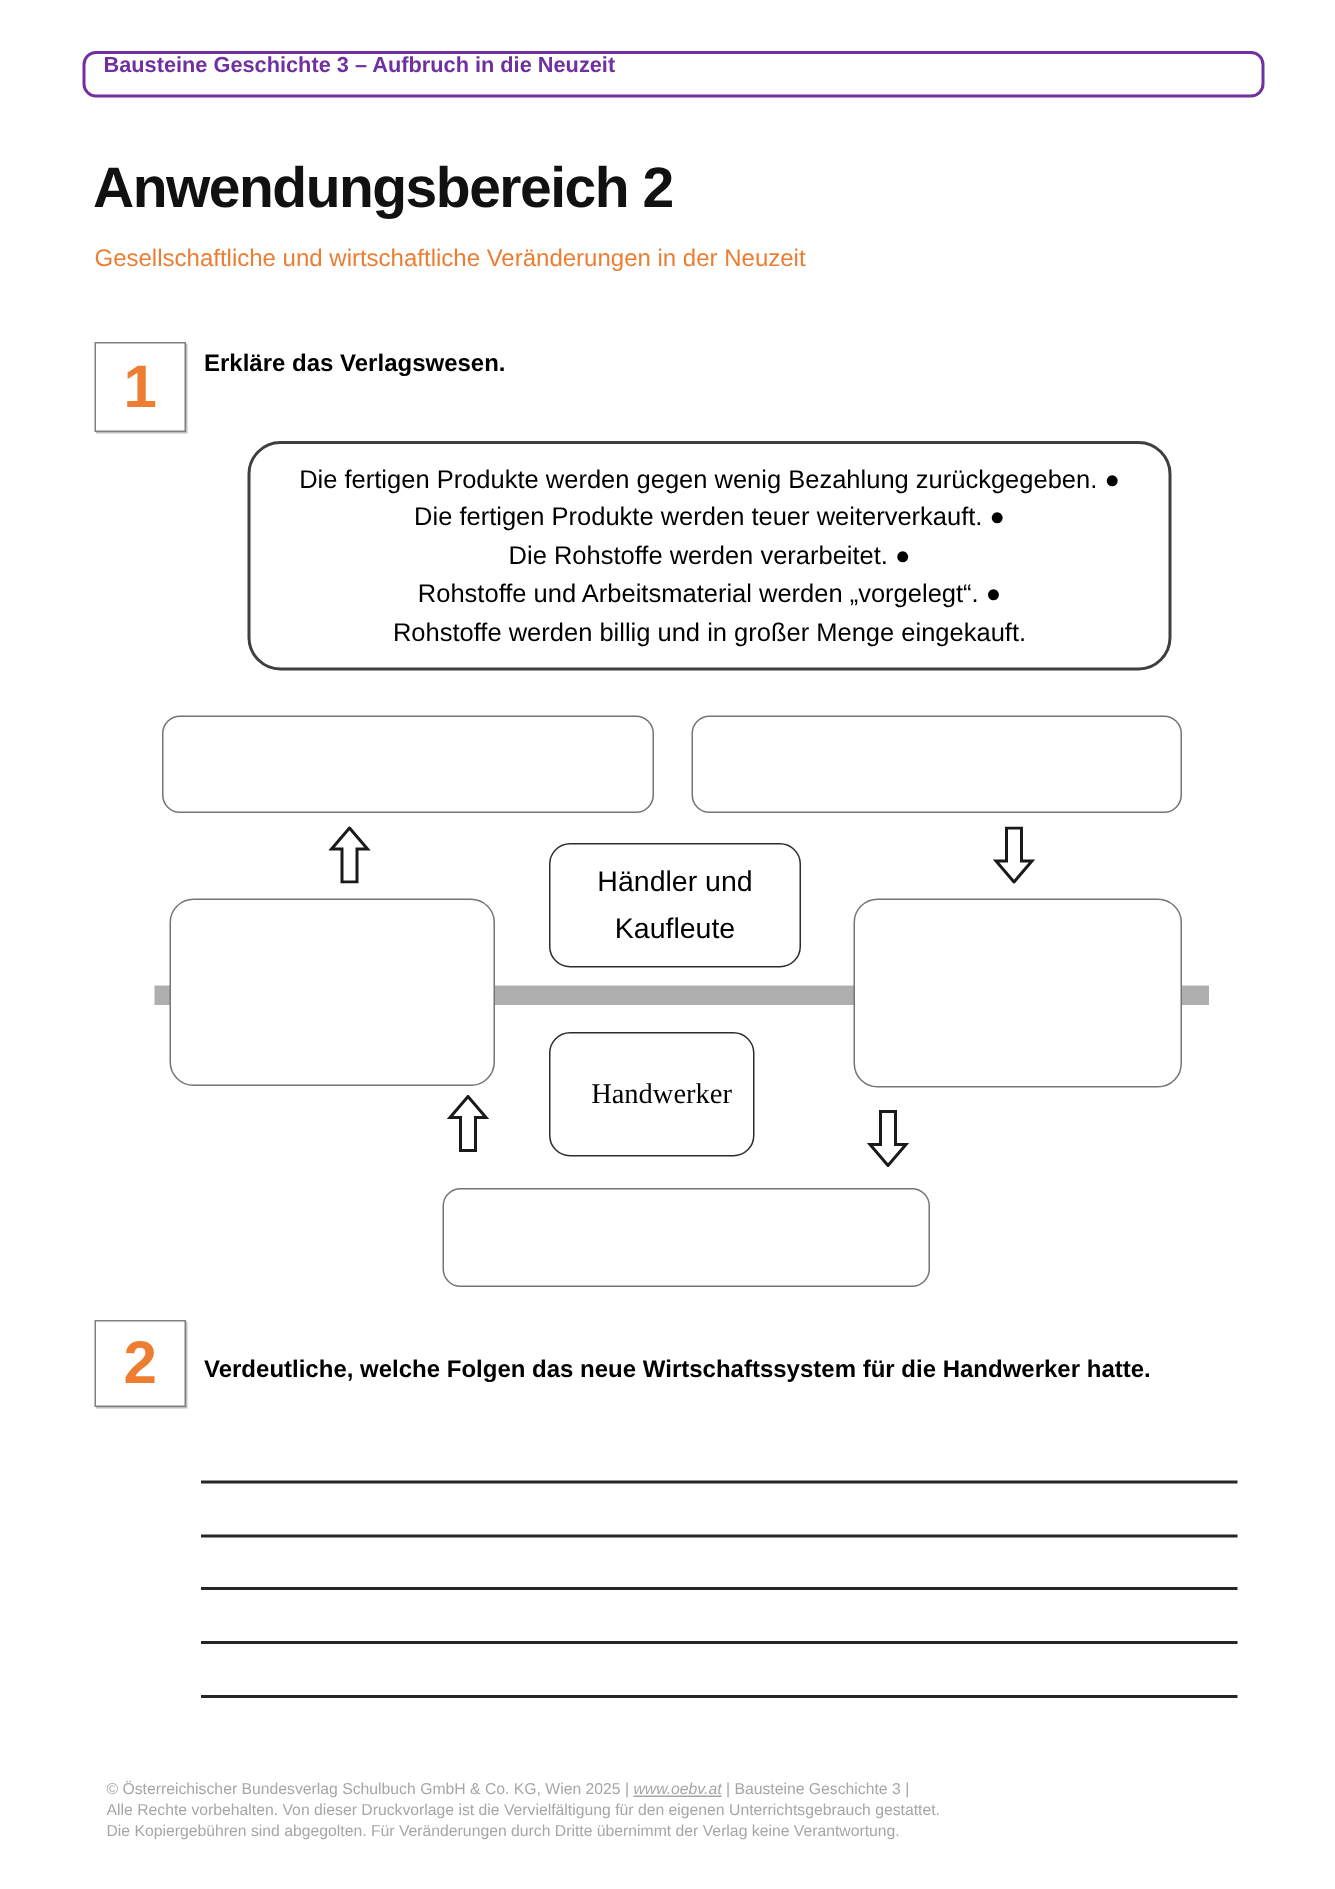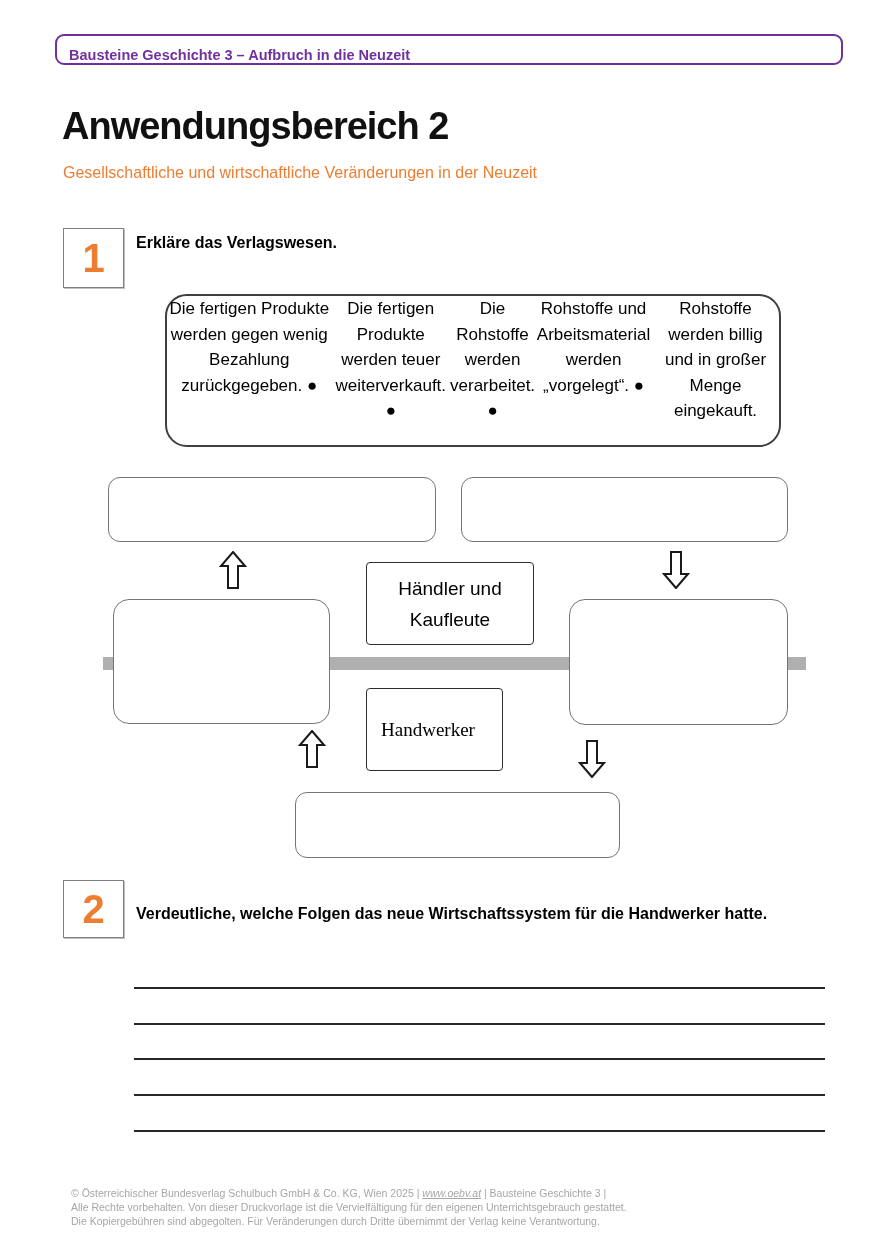--- a/index.html
+++ b/index.html
@@ -10,21 +10,21 @@
     position: relative;
     overflow: hidden;
     color: #000;
   }
   #page { position: absolute; inset: 0; }
 
   
   .header-strip {
     position: absolute; left: 55px; top: 34px; width: 788px; height: 31px;
     border: 2px solid #7030A0; border-radius: 9px; box-sizing: border-box;
-    display: flex; align-items: flex-end; padding-left: 12px; background: #fff;
+    display: flex; align-items: flex-start; padding-left: 12px; background: #fff;
   }
   .header-strip .series-title {
     color: #7030A0; font-weight: bold; font-size: 14.5px;
   }
 
   
   .page-title {
     position: absolute; left: 62px; top: 106px;
     font-size: 38px; font-weight: bold; letter-spacing: -1px; color: #111;
     line-height: 1.1; white-space: nowrap;
@@ -51,21 +51,21 @@
     font-size: 16px; font-weight: bold; line-height: 25px; color: #000;
     white-space: nowrap;
   }
   #task1-instruction { top: 230px; }
   #task2-instruction { top: 901px; }
 
   
   .sentence-box {
     position: absolute; left: 165px; top: 294px; width: 616px; height: 153px;
     border: 2px solid #3f3f3f; border-radius: 22px; box-sizing: border-box;
-    display: flex; flex-direction: row; justify-content: center;
+    display: flex; flex-direction: column; justify-content: center;
     text-align: center; background: #fff;
   }
   .sentence-line { font-size: 17px; line-height: 25.5px; color: #000; }
 
   
   .dg-bar {
     position: absolute; left: 103px; top: 657px; width: 703px; height: 13px;
     background: #AFAFAF; z-index: 1;
   }
   .dg-box-empty {
@@ -73,22 +73,22 @@
     box-sizing: border-box; z-index: 2;
   }
   #dg-box-top-left   { left: 108px; top: 477px; width: 328px; height: 65px; border-radius: 12px; }
   #dg-box-top-right  { left: 461px; top: 477px; width: 327px; height: 65px; border-radius: 12px; }
   #dg-box-mid-left   { left: 113px; top: 599px; width: 217px; height: 125px; border-radius: 16px; }
   #dg-box-mid-right  { left: 569px; top: 599px; width: 219px; height: 126px; border-radius: 16px; }
   #dg-box-bottom     { left: 295px; top: 792px; width: 325px; height: 66px; border-radius: 12px; }
 
   .dg-label-box {
     position: absolute; background: #fff; border: 1.5px solid #2d2d2d;
-    border-radius: 4px; box-sizing: border-box; z-index: 2;
-    display: flex; align-items: center; justify-content: flex-start;
+    border-radius: 14px; box-sizing: border-box; z-index: 2;
+    display: flex; align-items: center; justify-content: flex-end;
     text-align: center; font-size: 19px; line-height: 31px; color: #000;
     padding: 0 14px;
   }
   #dg-merchants-box { left: 366px; top: 562px; width: 168px; height: 83px; }
   #dg-craftsmen-box { left: 366px; top: 688px; width: 137px; height: 83px; font-family: Liberation Serif, serif; }
 
   .dg-arrow { position: absolute; z-index: 2; }
   #arrow-up-1   { left: 219px; top: 551px; }
   #arrow-down-1 { left: 662px; top: 551px; }
   #arrow-up-2   { left: 298px; top: 730px; }

